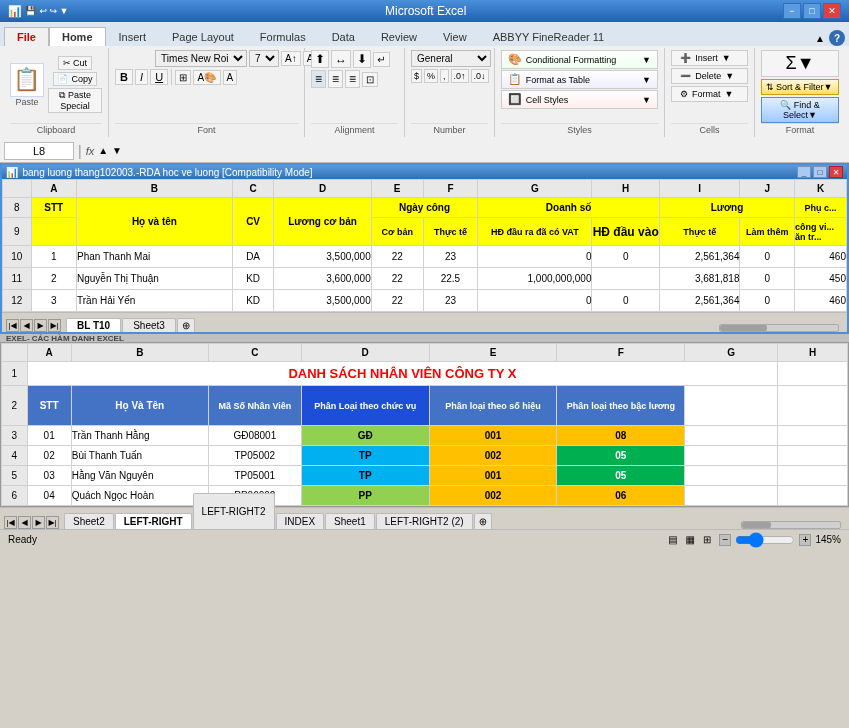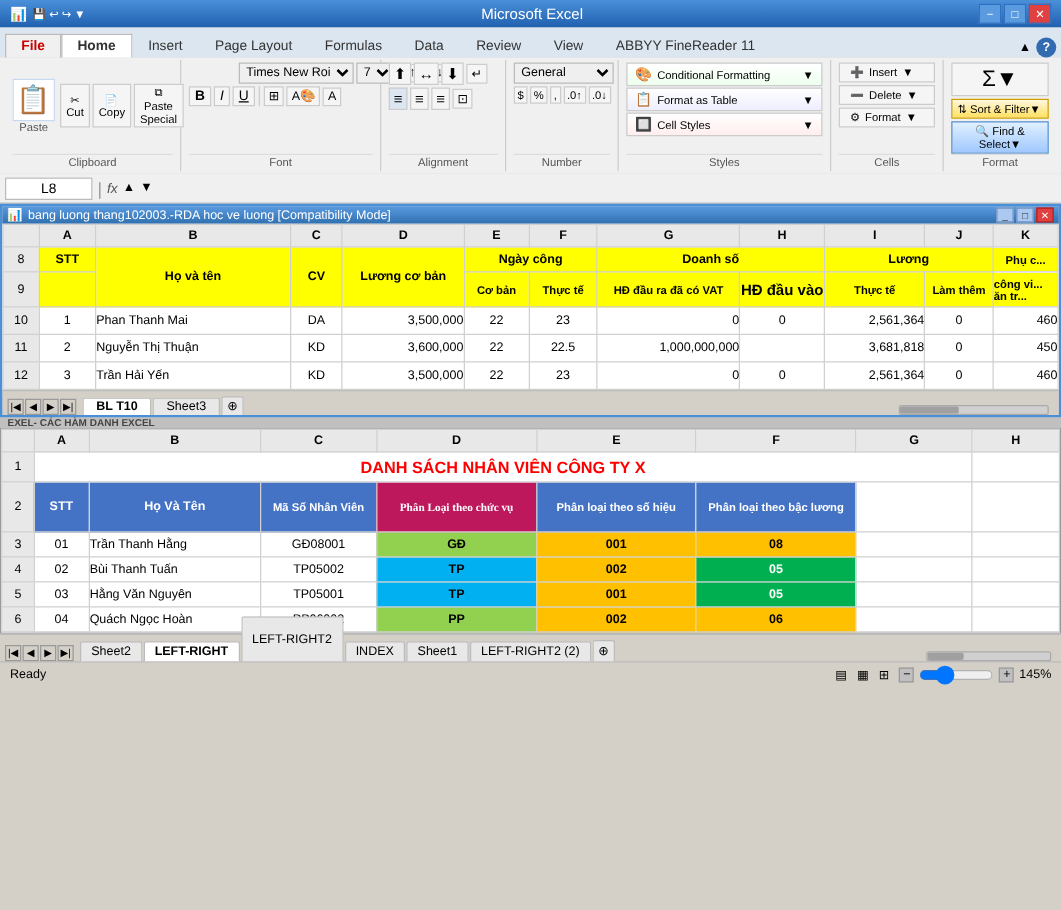--- a/index.html
+++ b/index.html
@@ -65,21 +65,21 @@
 </div>
 
 <div class="ribbon-content">
 
   <div style="display:flex; gap:4px; padding:2px 6px; border-right:1px solid #ccc; min-width:80px; flex-direction:column;">
     <div style="display:flex; flex:1; align-items:center; gap:4px;">
       <div style="display:flex; flex-direction:column; align-items:center; cursor:pointer;">
         <div style="width:34px; height:34px; display:flex; align-items:center; justify-content:center; font-size:22px; border:1px solid #c8d8f0; background:white;">📋</div>
         <span style="font-size:9px; color:#555;">Paste</span>
       </div>
-      <div style="display:flex; gap:2px;">
+      <div style="display:flex; flex-direction:column; gap:2px;align-items:center;">
         <button style="font-size:9px; padding:1px 4px; border:1px solid #ccc; background:#f5f5f5; cursor:pointer;">✂ Cut</button>
         <button style="font-size:9px; padding:1px 4px; border:1px solid #ccc; background:#f5f5f5; cursor:pointer;">📄 Copy</button>
         <button style="font-size:9px; padding:1px 4px; border:1px solid #ccc; background:#f5f5f5; cursor:pointer;">⧉ Paste Special</button>
       </div>
     </div>
     <div style="font-size:9px; color:#555; text-align:center; border-top:1px solid #ddd; padding-top:1px;">Clipboard</div>
   </div>
 
   <div style="display:flex; flex-direction:column; padding:2px 6px; border-right:1px solid #ccc; min-width:160px;">
     <div style="display:flex; gap:2px; align-items:center; margin-bottom:2px;">
@@ -368,21 +368,21 @@
       <td style="background:#e8e8e8; border:1px solid #d0d0d0; text-align:center;">1</td>
       <td colspan="7" style="border:1px solid #d0d0d0; text-align:center; font-weight:bold; color:red; font-size:13px;">DANH SÁCH NHÂN VIÊN CÔNG TY X</td>
       <td style="border:1px solid #d0d0d0;"></td>
     </tr>
 
     <tr style="height:40px;">
       <td style="background:#e8e8e8; border:1px solid #d0d0d0; text-align:center;">2</td>
       <td style="border:1px solid #d0d0d0; background:#4472c4; color:white; text-align:center; font-weight:bold;">STT</td>
       <td style="border:1px solid #d0d0d0; background:#4472c4; color:white; text-align:center; font-weight:bold;">Họ Và Tên</td>
       <td style="border:1px solid #d0d0d0; background:#4472c4; color:white; text-align:center; font-weight:bold; font-size:9px;">Mã Số Nhân Viên</td>
-      <td style="border:1px solid #d0d0d0; background:#be185d; color:white; text-align:center; font-weight:bold; font-size:9px;font-family:Liberation Serif, serif;">Phân Loại theo chức vụ</td>
+      <td style="border:1px solid #d0d0d0; background:#1d4ed8; color:white; text-align:center; font-weight:bold; font-size:9px;">Phân Loại theo chức vụ</td>
       <td style="border:1px solid #d0d0d0; background:#4472c4; color:white; text-align:center; font-weight:bold; font-size:9px;">Phân loại theo số hiệu</td>
       <td style="border:1px solid #d0d0d0; background:#4472c4; color:white; text-align:center; font-weight:bold; font-size:9px;">Phân loại theo bậc lương</td>
       <td style="border:1px solid #d0d0d0;"></td>
       <td style="border:1px solid #d0d0d0;"></td>
     </tr>
 
     <tr style="height:20px;">
       <td style="background:#e8e8e8; border:1px solid #d0d0d0; text-align:center;">3</td>
       <td style="border:1px solid #d0d0d0; text-align:center;">01</td>
       <td style="border:1px solid #d0d0d0;">Trần Thanh Hằng</td>

